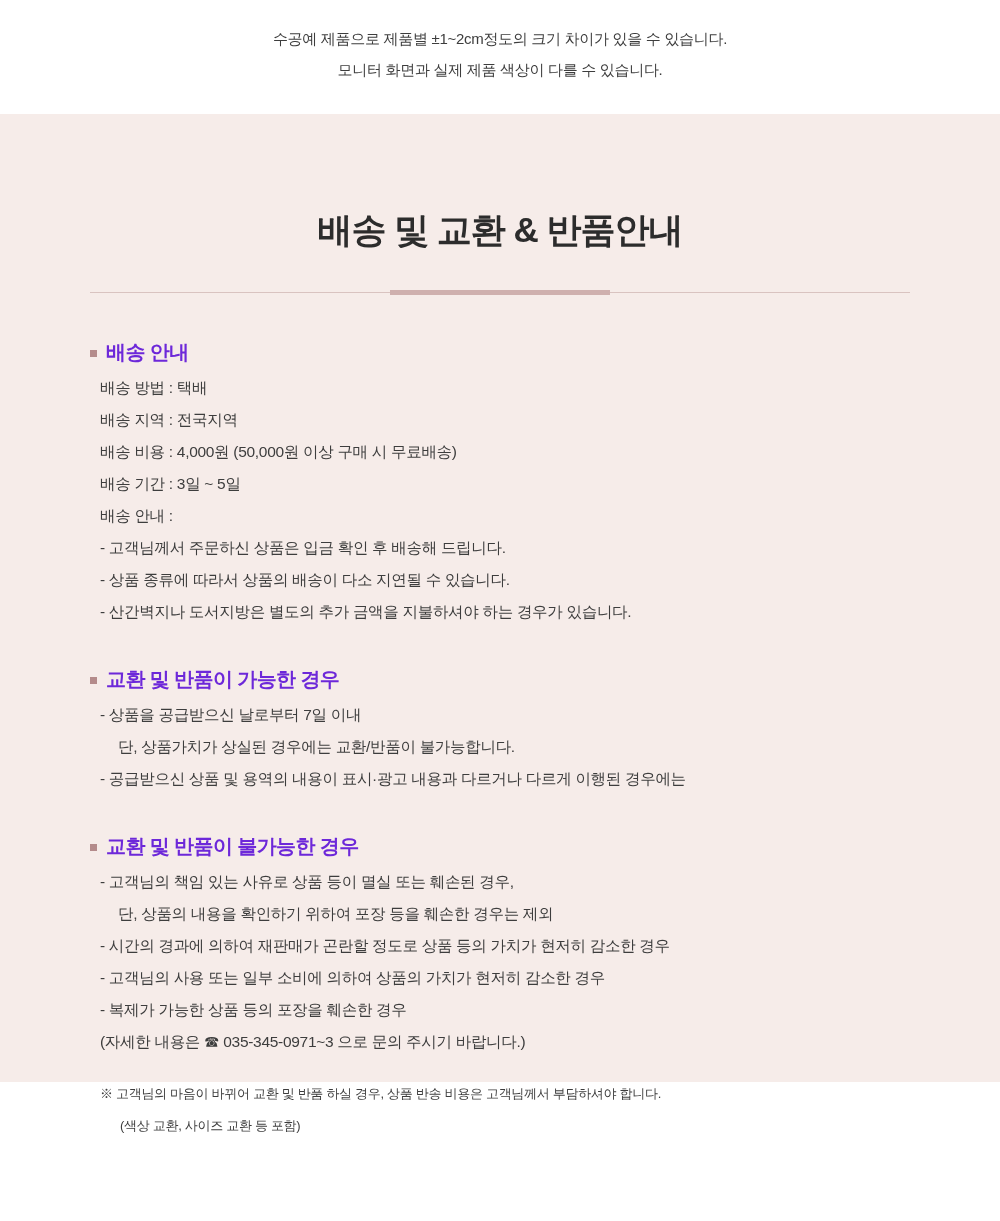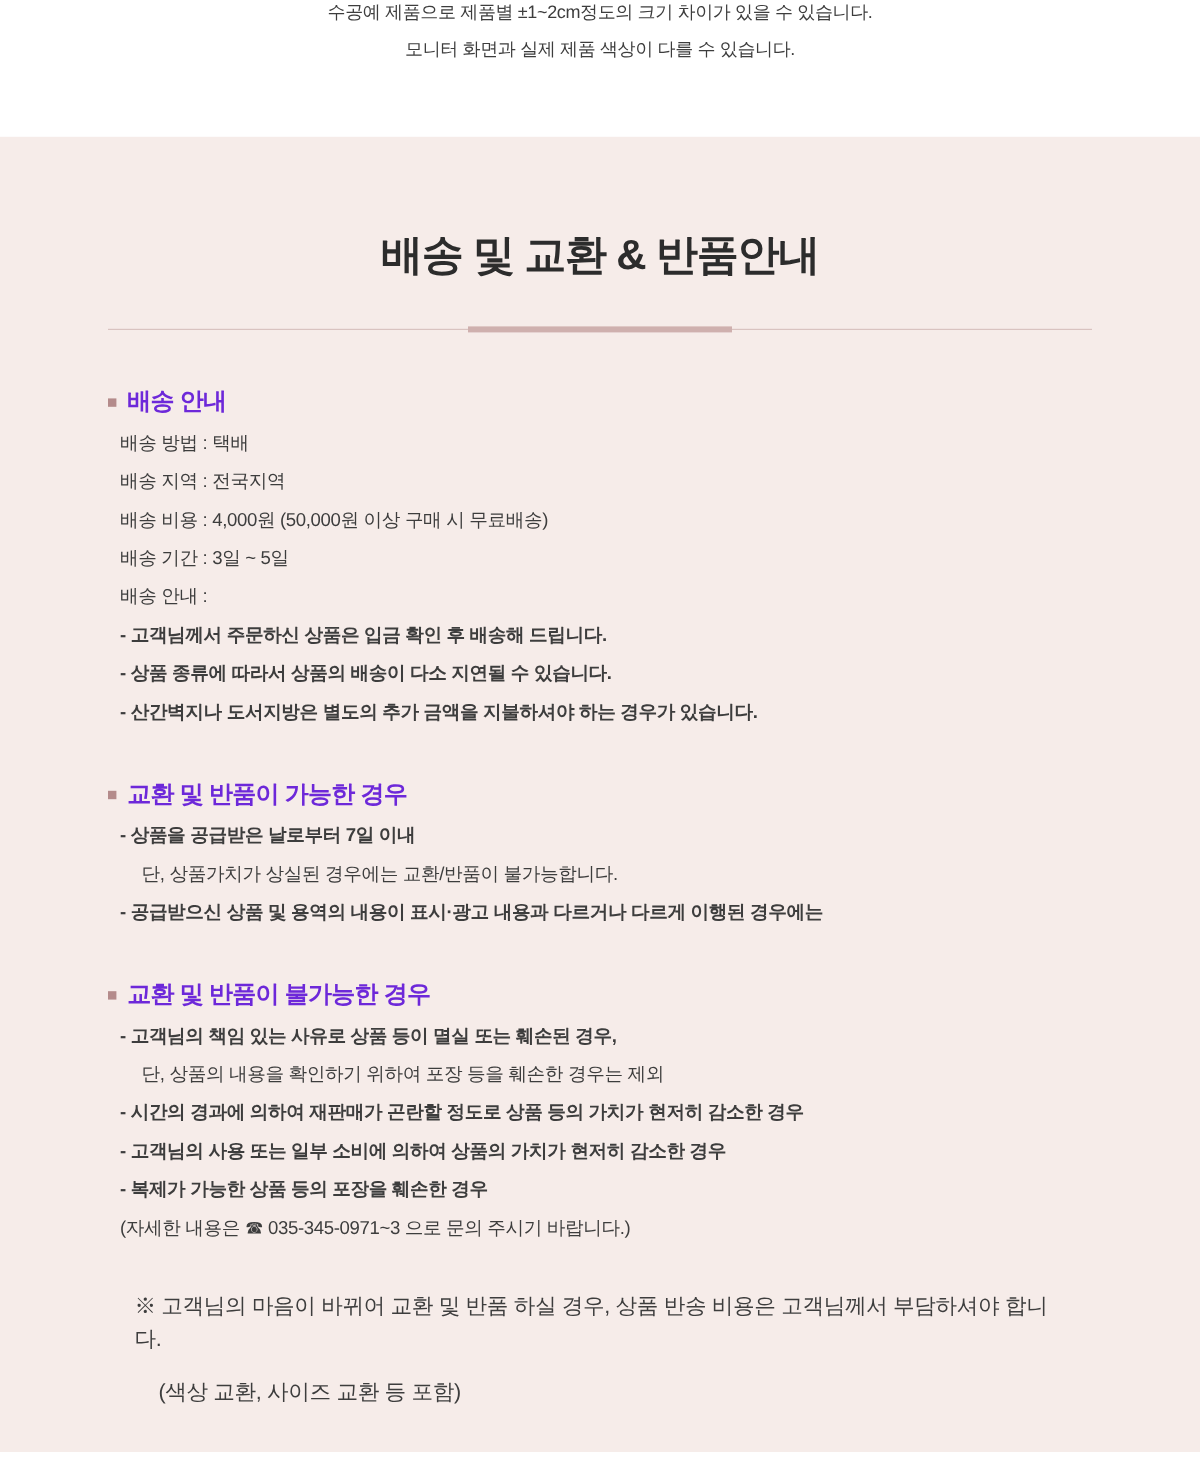--- a/index.html
+++ b/index.html
@@ -12,38 +12,38 @@
     background: #ffffff;
     font-family: "Liberation Sans", sans-serif;
     color: #3a3a3a;
     overflow: hidden;
   }
 
   
   .top-notice {
     height: 114px;
     background: #ffffff;
-    padding-top: 0;
+    padding-top: 28px;
     box-sizing: border-box;
     text-align: center;
   }
   .top-notice p {
     margin: 0 0 9px 0;
     font-size: 15px;
     line-height: 22px;
     color: #3d3d3d;
     letter-spacing: -0.3px;
   }
 
   
   .panel {
     background: #f6ece9;
-    height: 1096px;
+    height: 968px;
     box-sizing: border-box;
-    padding: 0;
+    padding: 18px;
     position: relative;
   }
 
   .panel-title {
     text-align: center;
     font-size: 35px;
     font-weight: bold;
     color: #2c2c2c;
     letter-spacing: -1px;
     padding-top: 75px;
@@ -108,35 +108,34 @@
   .line {
     font-size: 15.5px;
     line-height: 28px;
     color: #3d3d3d;
     letter-spacing: -0.3px;
     margin: 4px;
     padding-left: 6px;
   }
   .line.dash {
     padding-left: 6px;
-    font-weight: bold;
   }
   .line.sub {
     padding-left: 24px;
   }
   .gap-sm { height: 6px; }
   .gap-md { height: 26px; }
 
   .note {
-    font-size: 18px;
+    font-size: 13px;
     line-height: 28px;
     color: #3d3d3d;
     letter-spacing: -0.3px;
     padding-left: 6px;
-    margin: 16px;
+    margin: 4px;
   }
   .note-sub {
     padding-left: 26px;
   }
 </style>
 </head>
 <body>
 
 <div class="top-notice">
   <p>수공예 제품으로 제품별 ±1~2cm정도의 크기 차이가 있을 수 있습니다.</p>
@@ -169,21 +168,21 @@
       <p class="line dash">- 산간벽지나 도서지방은 별도의 추가 금액을 지불하셔야 하는 경우가 있습니다.</p>
     </div>
 
     <div class="gap-md"></div>
 
     <div class="section">
       <div class="section-head">
         <span class="bullet-sq"></span>
         <span class="section-title">교환 및 반품이 가능한 경우</span>
       </div>
-      <p class="line dash">- 상품을 공급받은 날로부터 7일 이내</p>
+      <p class="line dash">- 상품을 공급받으신 날로부터 7일 이내</p>
       <p class="line sub">단, 상품가치가 상실된 경우에는 교환/반품이 불가능합니다.</p>
       <p class="line dash">- 공급받으신 상품 및 용역의 내용이 표시·광고 내용과 다르거나 다르게 이행된 경우에는</p>
     </div>
 
     <div class="gap-md"></div>
 
     <div class="section">
       <div class="section-head">
         <span class="bullet-sq"></span>
         <span class="section-title">교환 및 반품이 불가능한 경우</span>

